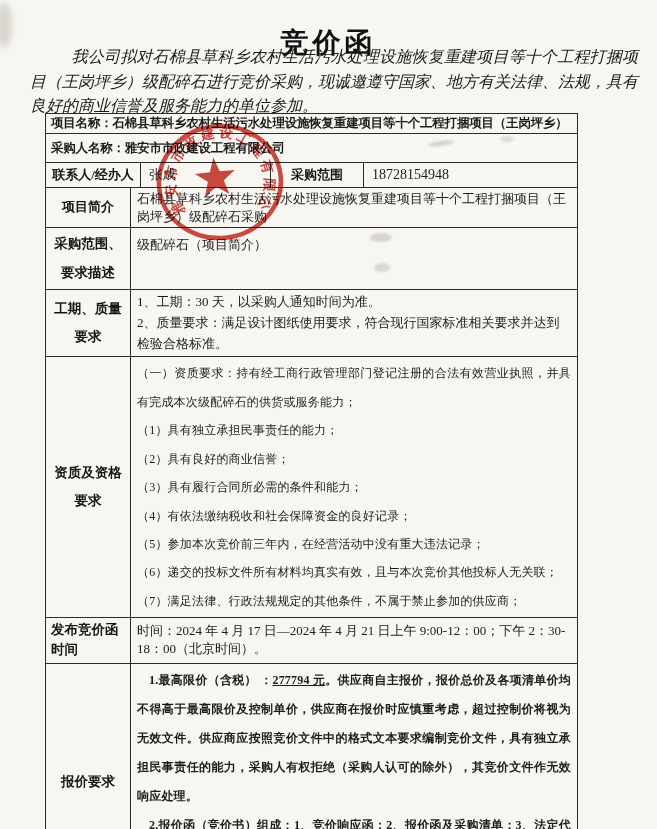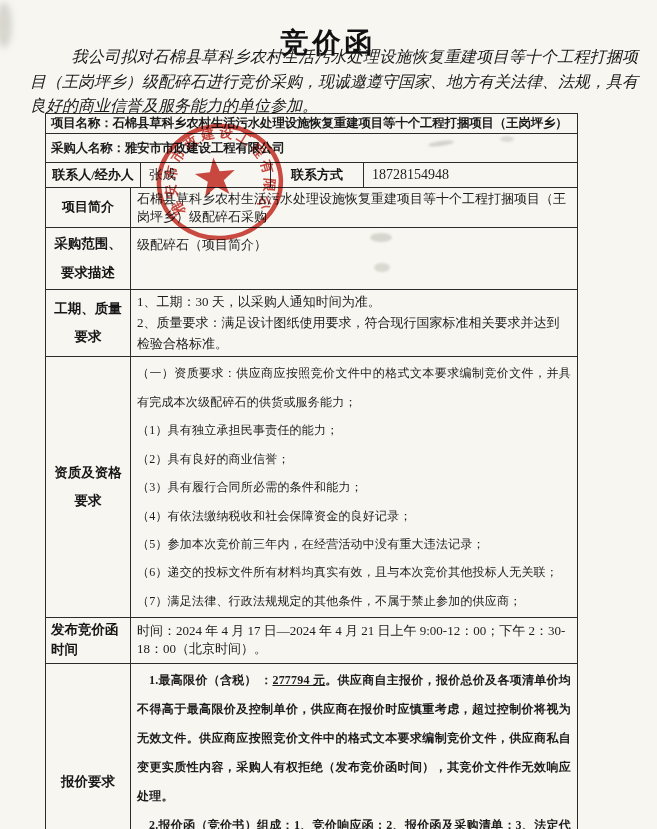--- a/index.html
+++ b/index.html
@@ -84,59 +84,59 @@
       </td>
     </tr>
     <tr style="height:29px">
       <td colspan="5" class="one-line">
         <span class="cap">采购人名称：</span><span class="cap">雅安市市政建设工程有限公司</span>
       </td>
     </tr>
     <tr style="height:24px">
       <td colspan="2" class="lbl tight">联系人/经办人</td>
       <td class="val name-cell">张成</td>
-      <td class="lbl tight">联系方式</td>
+      <td class="lbl tight">采购范围</td>
       <td class="val phone">18728154948</td>
     </tr>
     <tr style="height:34px">
       <td class="lbl tight">项目简介</td>
       <td colspan="4" class="val" style="line-height:1.35">石棉县草科乡农村生活污水处理设施恢复重建项目等十个工程打捆项目（王岗坪乡）级配碎石采购</td>
     </tr>
     <tr style="height:60px">
       <td class="lbl">采购范围、要求描述</td>
       <td colspan="4" class="val top">级配碎石（项目简介）</td>
     </tr>
     <tr style="height:67px">
       <td class="lbl">工期、质量要求</td>
       <td colspan="4" class="val sched">
         <p>1、工期：30 天，以采购人通知时间为准。</p>
         <p>2、质量要求：满足设计图纸使用要求，符合现行国家标准相关要求并达到检验合格标准。</p>
       </td>
     </tr>
     <tr style="height:259px">
       <td class="lbl">资质及资格要求</td>
       <td colspan="4" class="val quals" style="padding-top:2px">
-        <p>（一）资质要求：供应商应按照竞价文件中的格式文本要求编制竞价文件，并具有完成本次级配碎石的供货或服务能力；</p>
+        <p>（一）资质要求：持有经工商行政管理部门登记注册的合法有效营业执照，并具有完成本次级配碎石的供货或服务能力；</p>
         <p>（1）具有独立承担民事责任的能力；</p>
         <p>（2）具有良好的商业信誉；</p>
         <p>（3）具有履行合同所必需的条件和能力；</p>
         <p>（4）有依法缴纳税收和社会保障资金的良好记录；</p>
         <p>（5）参加本次竞价前三年内，在经营活动中没有重大违法记录；</p>
         <p>（6）递交的投标文件所有材料均真实有效，且与本次竞价其他投标人无关联；</p>
         <p>（7）满足法律、行政法规规定的其他条件，不属于禁止参加的供应商；</p>
       </td>
     </tr>
     <tr style="height:36px">
       <td class="lbl left">发布竞价函时间</td>
       <td colspan="4" class="val pubtime">时间：2024 年 4 月 17 日—2024 年 4 月 21 日上午 9:00-12：00；下午 2：30-18：00（北京时间）。</td>
     </tr>
     <tr style="height:178px">
       <td class="lbl" style="line-height:1.6">报价要求</td>
       <td colspan="4" class="val quote">
-        <p><span>1.最高限价（含税） ：</span><span class="u">277794 元</span><span>。供应商自主报价，报价总价及各项清单价均不得高于最高限价及控制单价，供应商在报价时应慎重考虑，超过控制价将视为无效文件。供应商应按照竞价文件中的格式文本要求编制竞价文件，供应商私自变更实质性内容，采购人有权拒绝（发布竞价函时间），其竞价文件作无效响应处理。</span></p>
+        <p><span>1.最高限价（含税） ：</span><span class="u">277794 元</span><span>。供应商自主报价，报价总价及各项清单价均不得高于最高限价及控制单价，供应商在报价时应慎重考虑，超过控制价将视为无效文件。供应商应按照竞价文件中的格式文本要求编制竞价文件，具有独立承担民事责任的能力，采购人有权拒绝（采购人认可的除外），其竞价文件作无效响应处理。</span></p>
         <p>2.报价函（竞价书）组成：1、竞价响应函；2、报价函及采购清单；3、法定代表人身份证明或授权委托书；4、承诺函；5、供应商自 2021 年 1 月 1 日以来至今（含</p>
       </td>
     </tr>
   </tbody>
     </table>
 
   <svg class="seal" viewBox="0 0 140 130">
     <ellipse cx="70" cy="64" rx="61" ry="56" fill="none" stroke="#c5271f" stroke-width="4.5" opacity="0.9"></ellipse>
     <polygon fill="#c5271f" opacity="0.92" points="66,39 70.9,53.2 86,53.5 74,62.6 78.3,77 66,68.4 53.7,77 58,62.6 46,53.5 61.1,53.2"></polygon>
     <defs>

